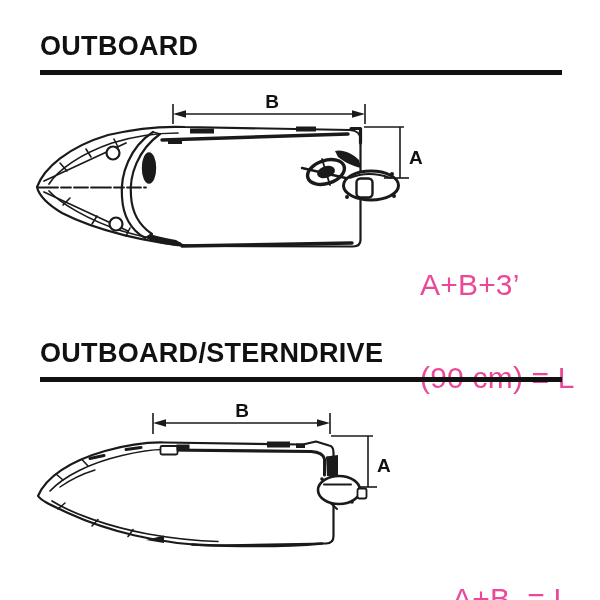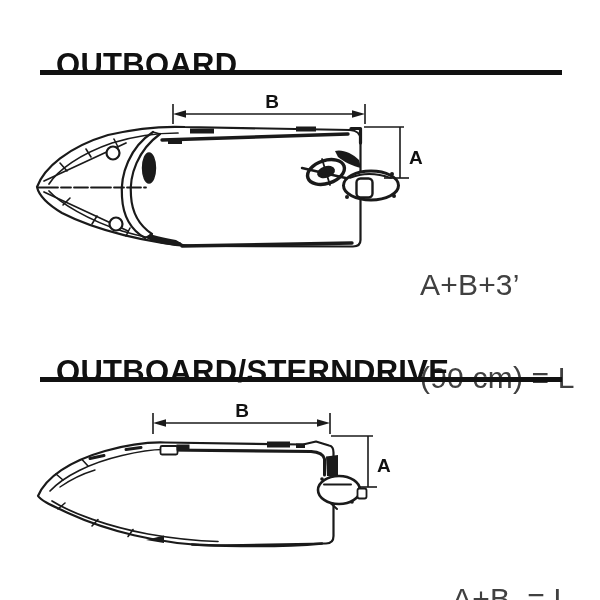--- a/index.html
+++ b/index.html
@@ -1,26 +1,26 @@
 <!DOCTYPE html>
 <html><head>
 <meta charset="utf-8">
 <style>
   html,body { margin:0; padding:0; background:#ffffff; }
   .page {
     position:relative; width:600px; height:600px; background:#ffffff;
     font-family:"Liberation Sans", sans-serif; color:#111111; overflow:hidden;
   }
   .heading {
-    position:absolute; left:40px; margin:16px; font-size:31px; font-weight:700;
+    position:absolute; left:40px; margin:0; font-size:27px; font-weight:700;
     letter-spacing:0.3px; line-height:1; color:#111111; white-space:nowrap;
   }
   .rule { position:absolute; left:40px; width:522px; height:5px; background:#111111; }
   .formula {
-    position:absolute; font-size:30px; line-height:31px; color:#404040;
+    position:absolute; font-size:30px; line-height:31px; color:#ec4899;
     white-space:pre; letter-spacing:0.2px;
   }
   .diag { position:absolute; left:0; }
   .dim-label {
     font-family:"Liberation Sans", sans-serif; font-size:19px; font-weight:600;
     fill:#111111;
   }
 </style>
 </head>
 <body>

